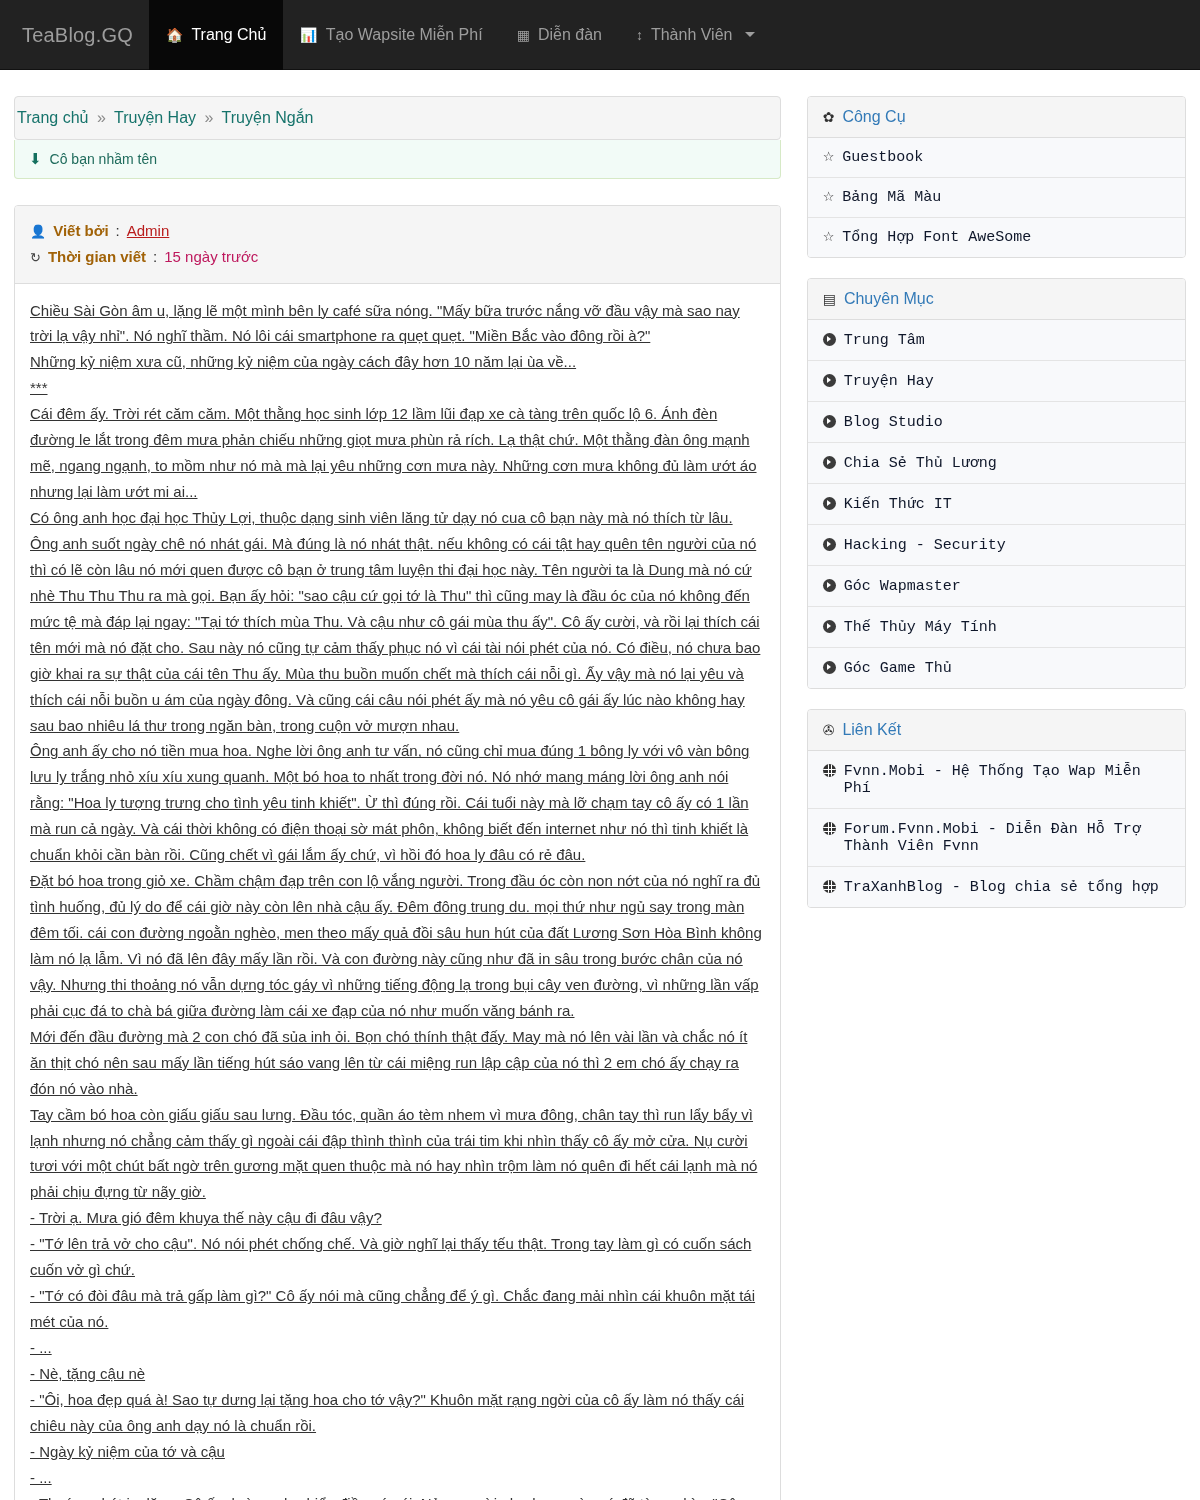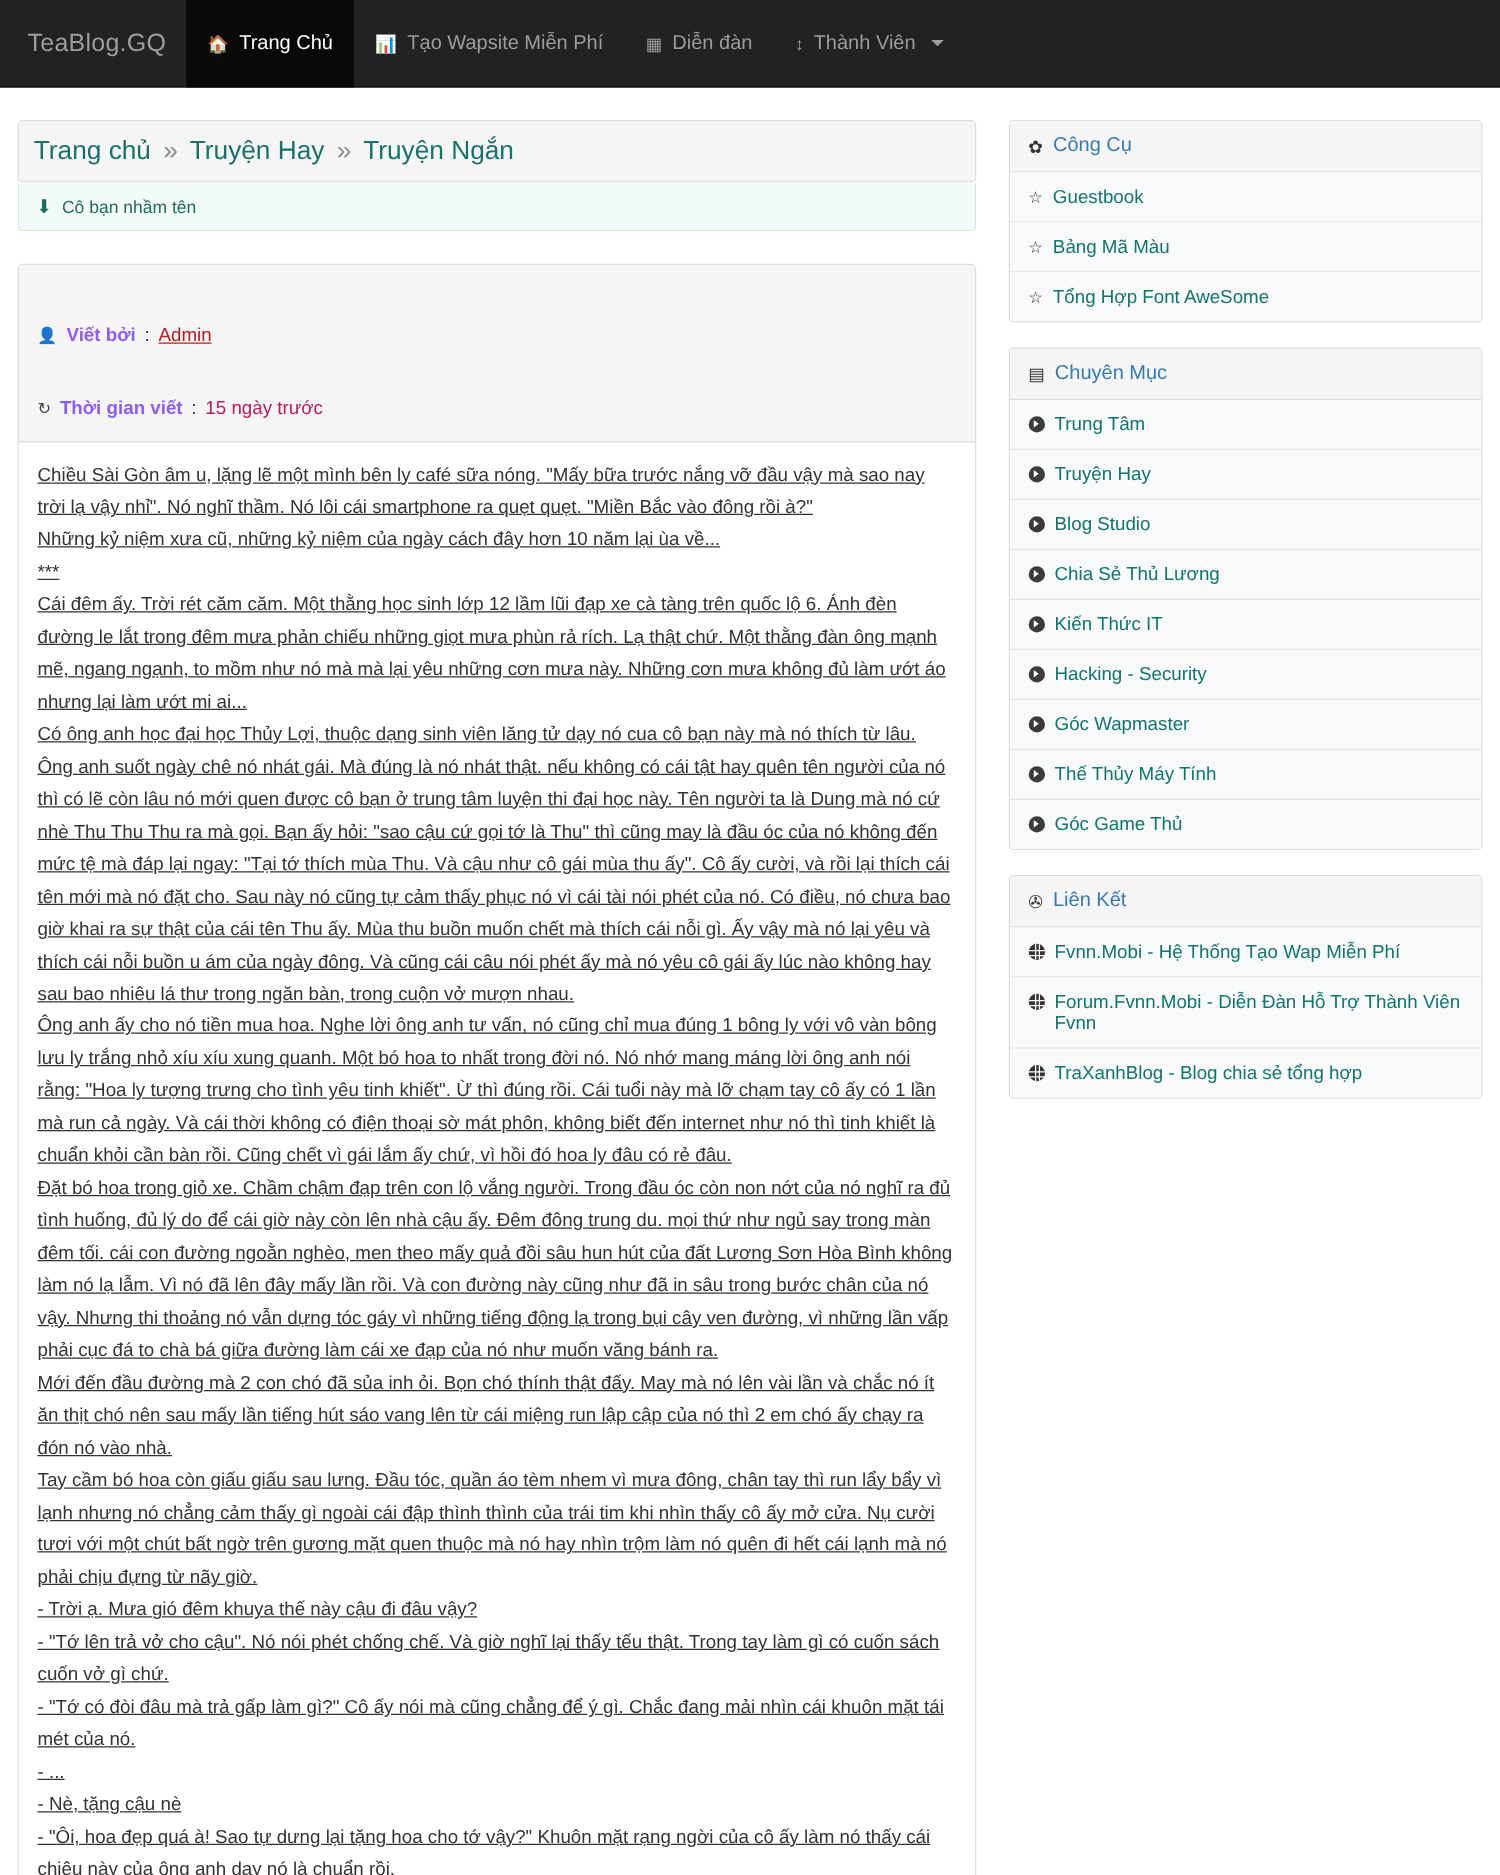--- a/index.html
+++ b/index.html
@@ -83,22 +83,22 @@
     align-items: center;
     gap: 8px;
   }
   .panel-heading .ico { color: #333333; font-size: 14px; }
 
   
   .breadcrumb-box {
     border: 1px solid #dddddd;
     border-radius: 4px;
     background: #f5f5f5;
-    padding: 12px 12px;
-    font-size: 21px;
+    padding: 12px 2px;
+    font-size: 16px;
     margin-bottom: 0;
   }
   .breadcrumb-box a { color: #16736b; text-decoration: none; cursor: pointer; }
   .breadcrumb-box .sep { color: #8a8a8a; padding: 0 4px; }
 
   
   .title-alert {
     border: 1px solid #d6e9c6;
     border-top: none;
     border-radius: 0 0 4px 4px;
@@ -115,21 +115,21 @@
 
   
   .post-meta {
     background: #f5f5f5;
     border-bottom: 1px solid #dddddd;
     padding: 12px 15px;
     font-size: 15px;
     line-height: 1.75;
   }
   .post-meta .row { display: flex; align-items: baseline; gap: 7px; }
-  .post-meta b { color: #8b5cf6; margin-top: 32px; }
+  .post-meta b { color: #a16207; }
   .post-meta .ico { color: #444444; font-size: 13px; }
   .meta-author { color: #b91c1c; text-decoration: underline; }
   .meta-time { color: #be185d; }
 
   .post-body {
     padding: 14px 15px 16px 15px;
     font-size: 15px;
     line-height: 1.73;
     color: #333333;
   }
@@ -144,21 +144,21 @@
     padding: 11px 15px;
     border-bottom: 1px solid #e4e4e4;
     background: #f8f9fb;
     font-size: 15px;
     color: #16736b;
     text-decoration: none;
     cursor: pointer;
   }
   .list-item:last-child { border-bottom: none; }
   .list-item .ico { color: #333333; font-size: 13px; flex: none; }
-  .list-item .label { color: #0f766e; }
+  .list-item .label { color: #0f172a; font-family: Liberation Mono, monospace; }
 
   
   .star-ico { color: #555; }
   .circ-arrow {
     display: inline-block;
     width: 13px; height: 13px;
     border-radius: 50%;
     background: #3b3b3b;
     position: relative;
     top: 2px;

